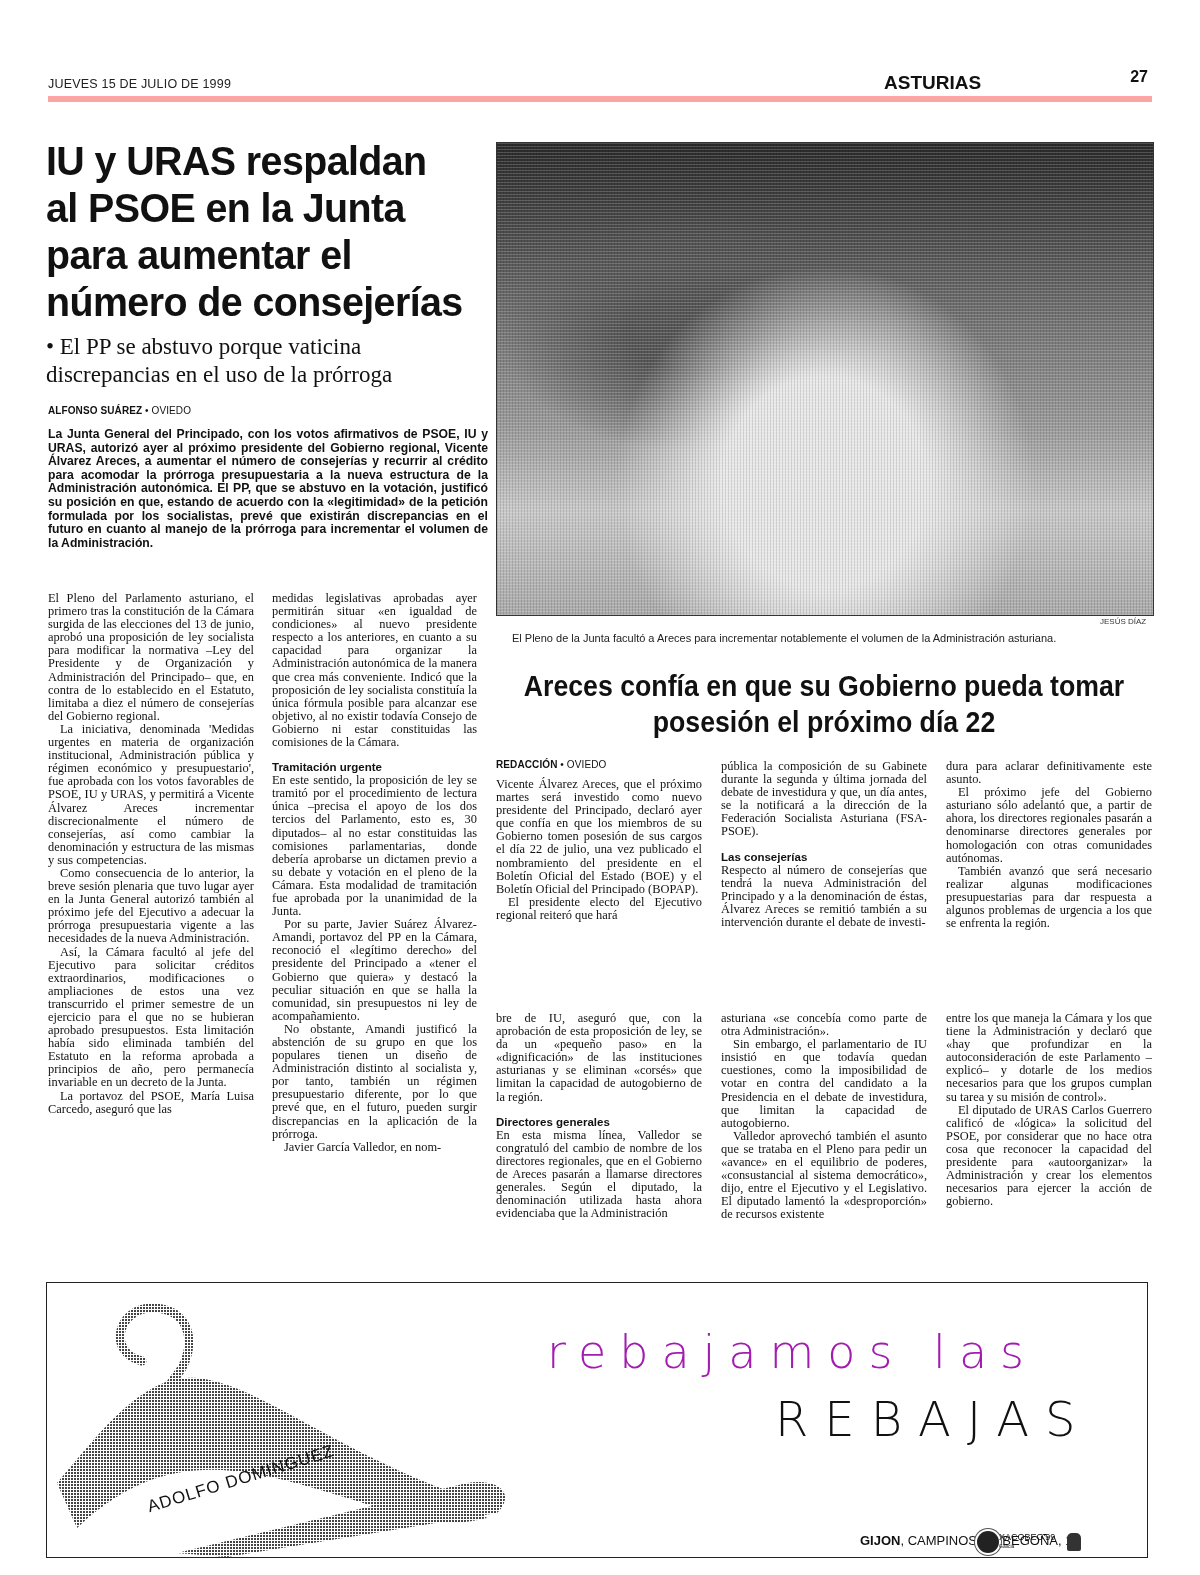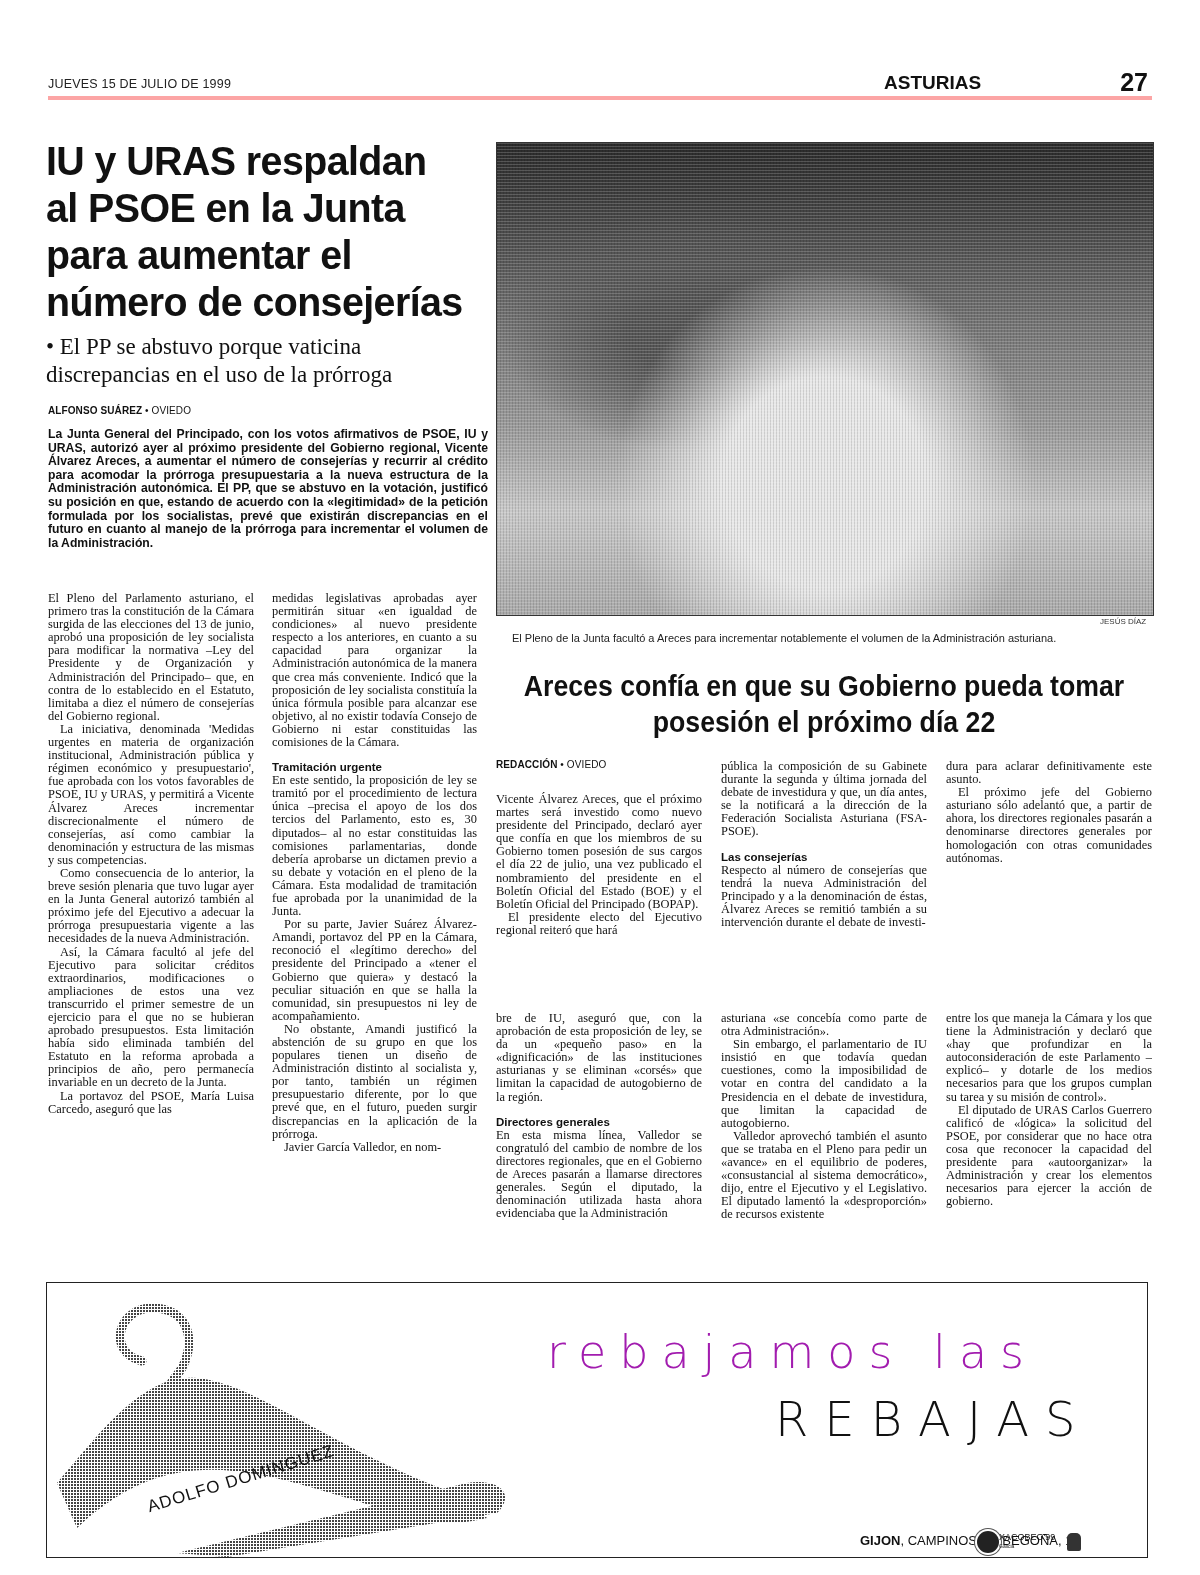--- a/index.html
+++ b/index.html
@@ -1,21 +1,21 @@
 <!DOCTYPE html>
 <html><head>
 <meta charset="utf-8">
 <style>
   html, body { margin:0; padding:0; background:#fff; }
   body { width:1200px; height:1575px; position:relative; overflow:hidden; color:#111; font-family:"DejaVu Serif", serif; }
   .abs { position:absolute; }
-  .folio { left:48px; top:76px; width:1104px; height:20px; border-bottom:4px solid #fca5a5; }
+  .folio { left:48px; top:76px; width:1104px; height:20px; border-bottom:6px solid #fca5a5; }
   .folio .date { position:absolute; left:0; top:1px; font-family:"Liberation Sans", sans-serif; font-size:12.5px; color:#222; letter-spacing:0.2px; }
   .folio .section { position:absolute; left:836px; top:-4px; font-family:"Liberation Sans", sans-serif; font-weight:bold; font-size:19px; }
-  .folio .page { position:absolute; right:4px; top:-8px; font-family:"Liberation Sans", sans-serif; font-weight:bold; font-size:25px; }
+  .folio .page { position:absolute; right:4px; top:-8px; font-family:"Liberation Sans", sans-serif; font-weight:bold; font-size:16px; }
 
   .headline { left:46px; top:138px; width:440px; font-family:"Liberation Sans", sans-serif; font-weight:bold; font-size:41px; line-height:47px; letter-spacing:-0.6px; transform:scaleX(0.96); transform-origin:left top; }
   .deck { left:46px; top:333px; width:440px; font-family:"Liberation Serif", serif; font-size:23px; line-height:28px; }
   .byline { font-family:"Liberation Sans", sans-serif; font-size:10px; letter-spacing:0.1px; }
   .byline b { font-weight:bold; }
   .byline1 { left:48px; top:405px; }
   .lede { left:48px; top:428px; width:440px; font-family:"Liberation Sans", sans-serif; font-weight:bold; font-size:12.2px; line-height:13.6px; text-align:justify; }
 
   .col { font-family:"Liberation Serif", serif; font-size:12.4px; line-height:13.1px; text-align:justify; hyphens:auto; }
   .col p { margin:0; text-indent:12px; }
@@ -103,34 +103,35 @@
 <div class="abs credit">JESÚS DÍAZ</div>
 <div class="abs caption">El Pleno de la Junta facultó a Areces para incrementar notablemente el volumen de la Administración asturiana.</div>
 
 <h2 class="abs headline2" style="margin:0">Areces confía en que su Gobierno pueda tomar posesión el próximo día 22</h2>
 <div class="abs byline byline2">
   <b>REDACCIÓN</b>
   <span>•</span>
   <span>OVIEDO</span>
 </div>
 
-<div class="abs col" style="left:496px; top:778px; width:206px;margin-top:15px;">
+<div class="abs col" style="left:496px; top:778px; width:206px;">
   <p class="noindent">Vicente Álvarez Areces, que el próximo martes será investido como nuevo presidente del Principado, declaró ayer que confía en que los miembros de su Gobierno tomen posesión de sus cargos el día 22 de julio, una vez publicado el nombramiento del presidente en el Boletín Oficial del Estado (BOE) y el Boletín Oficial del Principado (BOPAP).</p>
   <p>El presidente electo del Ejecutivo regional reiteró que hará</p>
 </div>
 
 <div class="abs col" style="left:721px; top:760px; width:206px;">
   <p class="noindent">pública la composición de su Gabinete durante la segunda y última jornada del debate de investidura y que, un día antes, se la notificará a la dirección de la Federación Socialista Asturiana (FSA-PSOE).</p>
   <h4>Las consejerías</h4>
   <p class="noindent">Respecto al número de consejerías que tendrá la nueva Administración del Principado y a la denominación de éstas, Álvarez Areces se remitió también a su intervención durante el debate de investi-</p>
 </div>
 
 <div class="abs col" style="left:946px; top:760px; width:206px;">
   <p class="noindent">dura para aclarar definitivamente este asunto.</p>
   <p>El próximo jefe del Gobierno asturiano sólo adelantó que, a partir de ahora, los directores regionales pasarán a denominarse directores generales por homologación con otras comunidades autónomas.</p>
+  <p>También avanzó que será necesario realizar algunas modificaciones presupuestarias para dar respuesta a algunos problemas de urgencia a los que se enfrenta la región.</p>
 </div>
 
 <div class="abs ad">
   <svg class="hanger" width="560" height="274" viewBox="0 0 560 274">
     <defs>
       <pattern id="dots" width="3" height="3" patternUnits="userSpaceOnUse">
         <rect width="3" height="3" fill="#fff"></rect>
         <rect width="2" height="2" fill="#444"></rect>
       </pattern>
     </defs>

